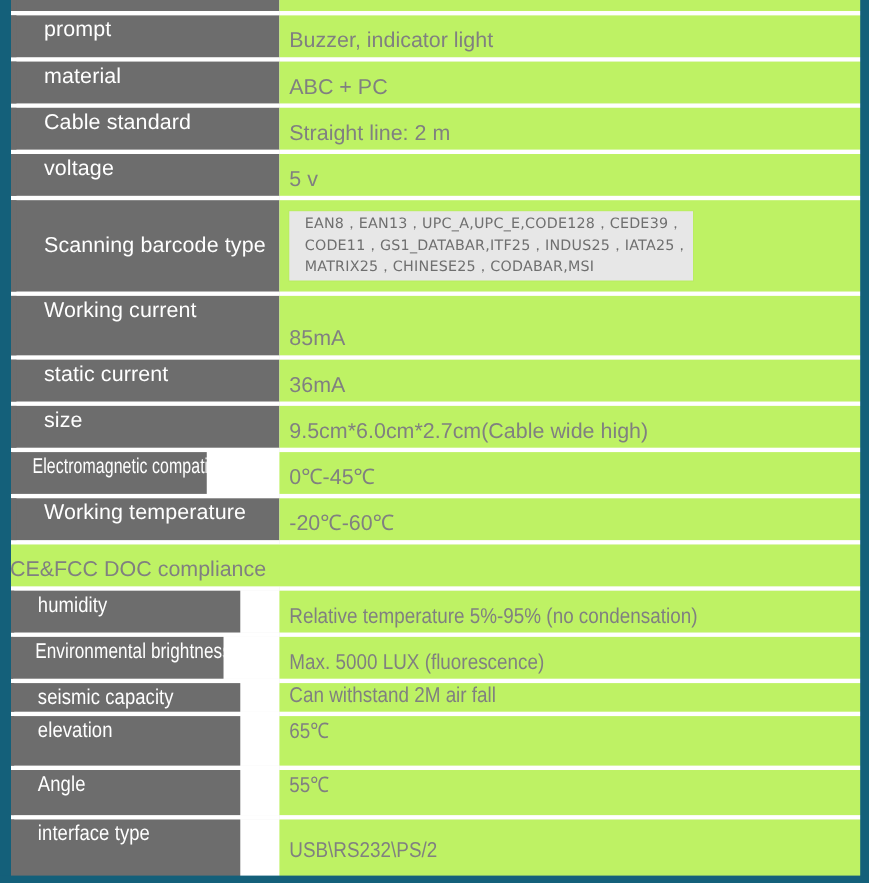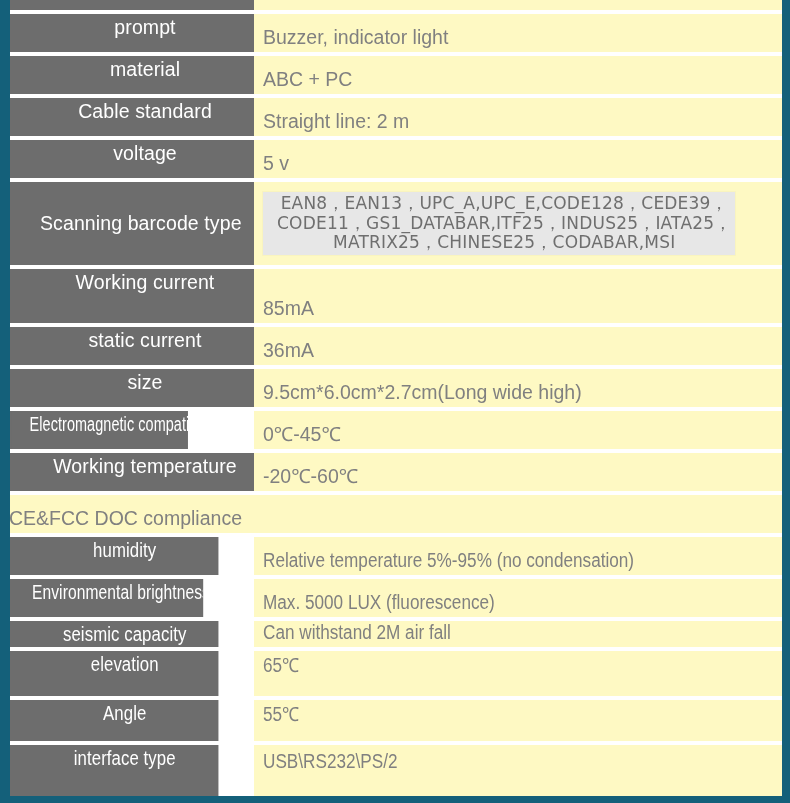--- a/index.html
+++ b/index.html
@@ -14,21 +14,20 @@
     font-family: "Liberation Sans", sans-serif;
   }
 
   #frame {
     position: relative;
     width: 790px;
     height: 803px;
     background: #ffffff;
     box-sizing: border-box;
     overflow: hidden;
-    text-align: center;
   }
 
   
   .edge {
     position: absolute;
     background: #14607a;
     z-index: 5;
   }
   .edge-left  { left: 0;   top: 0; width: 10px; height: 803px; }
   .edge-right { right: 0;  top: 0; width: 8px;  height: 803px; }
@@ -65,21 +64,21 @@
     line-height: 23px;
     letter-spacing: 0.1px;
     white-space: nowrap;
     overflow: hidden;
     border-left: 15px solid #6d6d6d;
   }
 
   .cell-value {
     box-sizing: border-box;
     flex: 1 1 auto;
-    background: #fef9c3;
+    background: #bef264;
     color: #808080;
     padding-left: 9px;
     padding-right: 4px;
     font-size: 19.5px;
     line-height: 23px;
     white-space: nowrap;
     overflow: hidden;
     display: flex;
     align-items: flex-end;
     justify-content: flex-start;
@@ -118,21 +117,21 @@
 
   
   .barcode-cell {
     align-items: center;
     padding-bottom: 0;
   }
   .barcode-box {
     background: #e7e7e7;
     color: #6f6f6f;
     font-family: "DejaVu Sans", sans-serif;
-    font-size: 17px;
+    font-size: 13px;
     line-height: 19.5px;
     letter-spacing: 0.2px;
     padding: 2px 4px 2px 14px;
     white-space: pre;
     display: inline-block;
     box-shadow: 0 0 0 1px rgba(0,0,0,0.02);
   }
 
   .lbl-mid { display: flex; align-items: center; padding-top: 0; }
 </style>
@@ -231,21 +230,21 @@
         </div>
     </div>
     <div class="sep-row" style="height:4px">
         <div class="sep"></div>
         <div class="sep-right"></div>
       </div>
 
     <div class="row" style="height:38px">
       <div class="cell-label">size</div>
       <div class="cell-value">
-          <span class="vtext">9.5cm*6.0cm*2.7cm(Long wide high)</span>
+          <span class="vtext">9.5cm*6.0cm*2.7cm(Cable wide high)</span>
         </div>
     </div>
     <div class="sep-row" style="height:4px">
         <div class="sep"></div>
         <div class="sep-right"></div>
       </div>
 
     <div class="row" style="height:38px">
       <div class="cell-label condensed">Electromagnetic compatibility</div>
       <div class="cell-value">
@@ -328,19 +327,19 @@
           <span class="vtext">55℃</span>
         </div>
     </div>
     <div class="sep-row" style="height:4px">
         <div class="sep"></div>
         <div class="sep-right"></div>
       </div>
 
     <div class="row" style="height:58px">
       <div class="cell-label narrowfont">interface type</div>
-      <div class="cell-value val-narrow" style="align-items:flex-start;padding-top:5px;padding-bottom:0">
+      <div class="cell-value val-narrow" style="align-items:flex-start;padding-top:17px;padding-bottom:0">
           <span class="vtext">USB\RS232\PS/2</span>
         </div>
     </div>
 
   </div>
 </div>
 
 </body></html>

